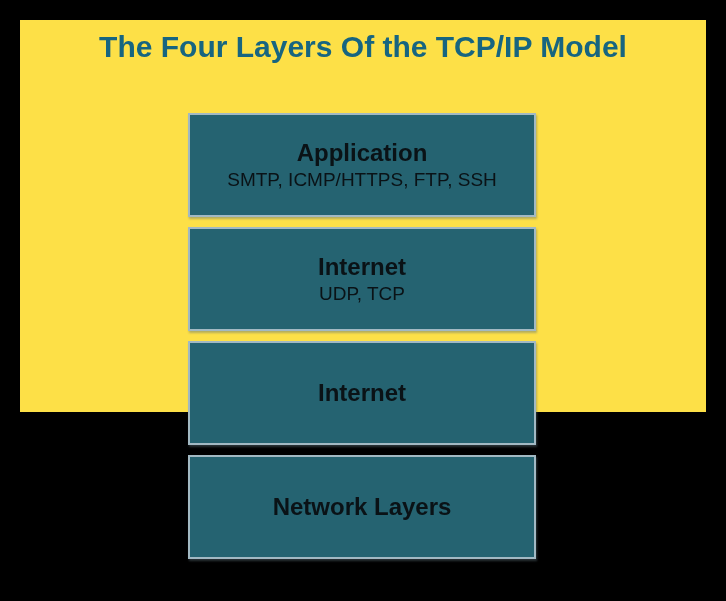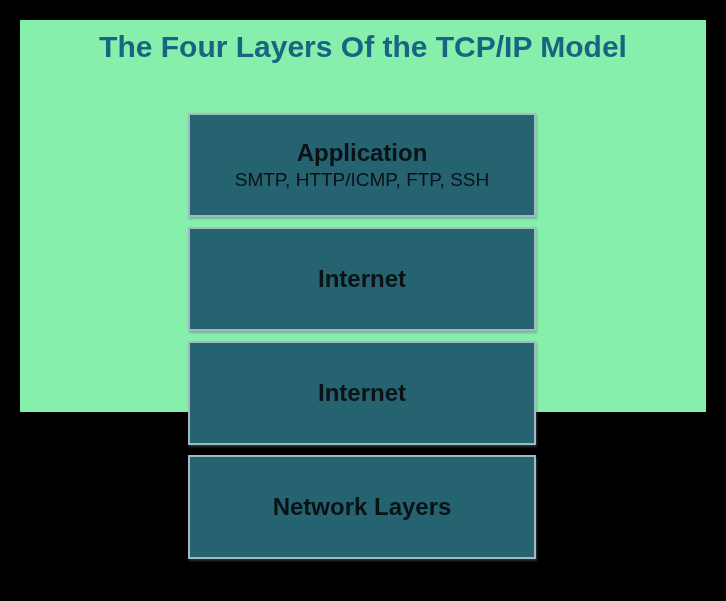--- a/index.html
+++ b/index.html
@@ -13,21 +13,21 @@
   .frame {
     position: absolute;
     left: 0; top: 0;
     width: 726px; height: 601px;
     background: #000000;
   }
   .canvas {
     position: absolute;
     left: 20px; top: 20px;
     width: 686px; height: 392px;
-    background: #86efac;
+    background: #fde047;
     padding-left: 40px;
   }
   .title {
     position: absolute;
     left: 0; top: 10px;
     width: 100%;
     text-align: center;
     font-size: 30px;
     font-weight: bold;
     letter-spacing: 0px;
@@ -73,25 +73,26 @@
 
 <div class="frame">
   <div class="canvas">
 
     <div class="title">The Four Layers Of the TCP/IP Model</div>
 
     <div class="stack">
 
       <div class="layer-box">
         <div class="layer-name">Application</div>
-        <div class="layer-protocols">SMTP, HTTP/ICMP, FTP, SSH</div>
+        <div class="layer-protocols">SMTP, ICMP/HTTPS, FTP, SSH</div>
       </div>
 
       <div class="layer-box">
         <div class="layer-name">Internet</div>
+        <div class="layer-protocols">UDP, TCP</div>
       </div>
 
       <div class="layer-box">
         <div class="layer-name">Internet</div>
       </div>
 
       <div class="layer-box">
         <div class="layer-name">Network Layers</div>
 
       </div>

